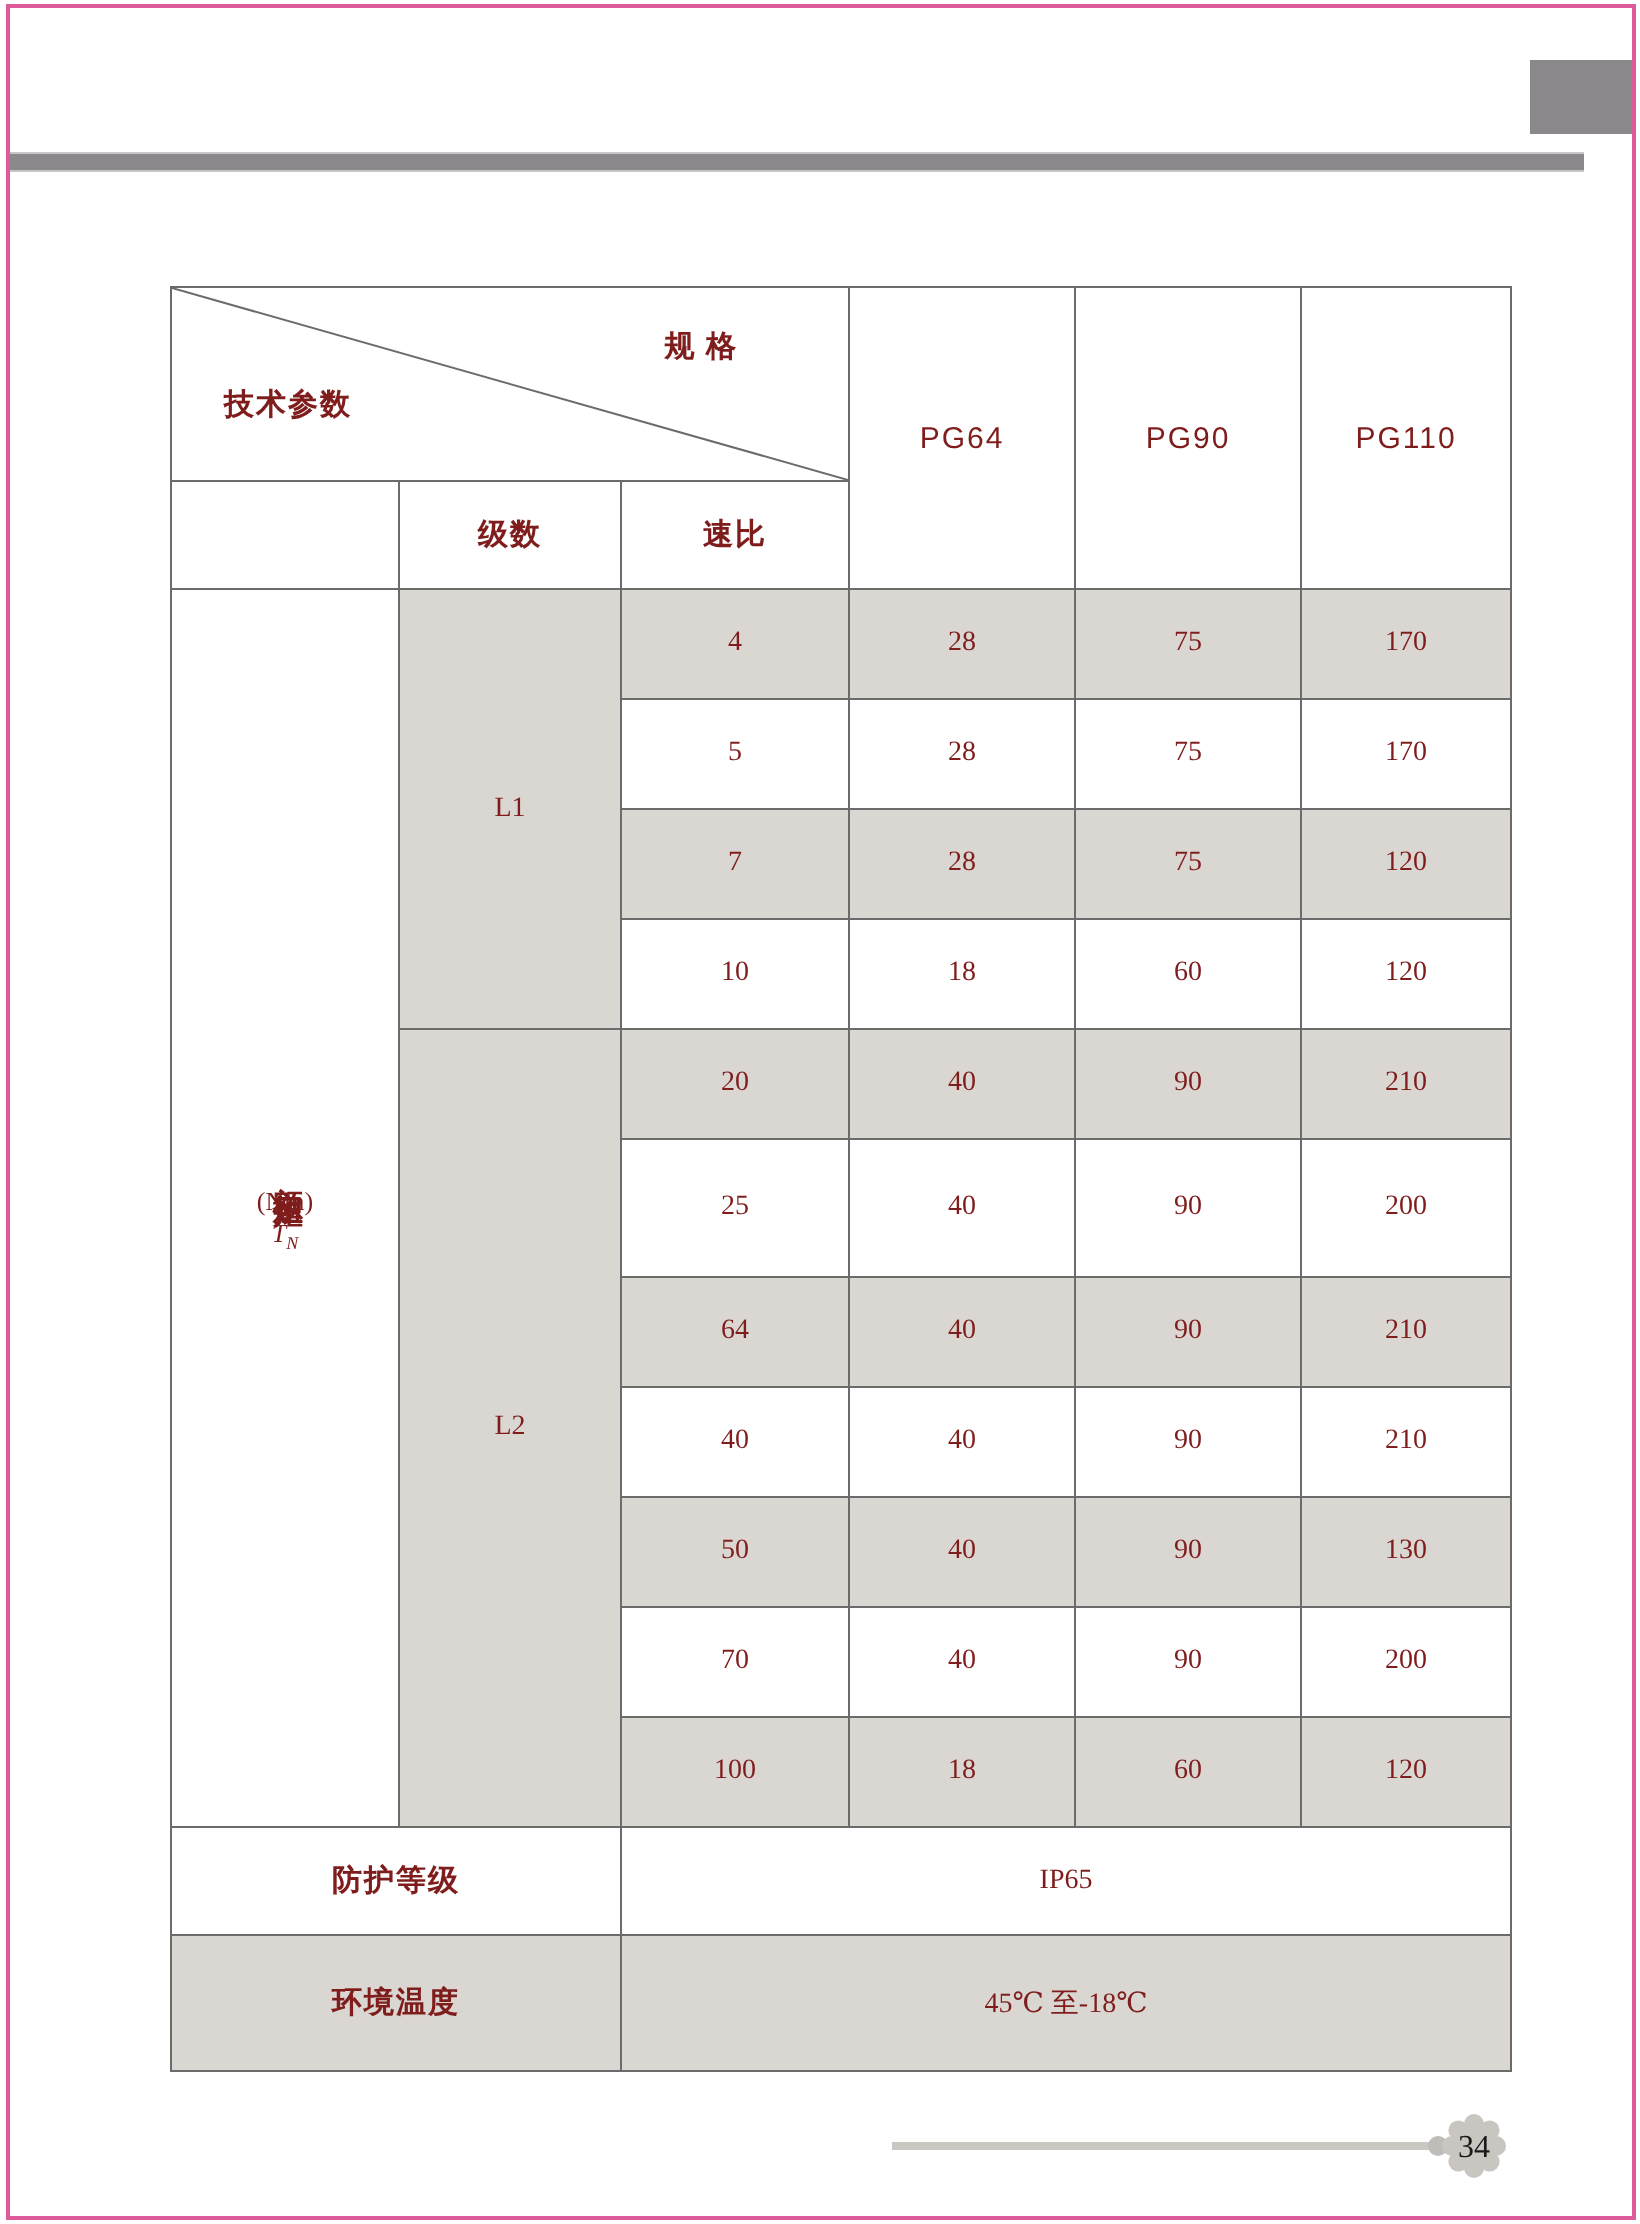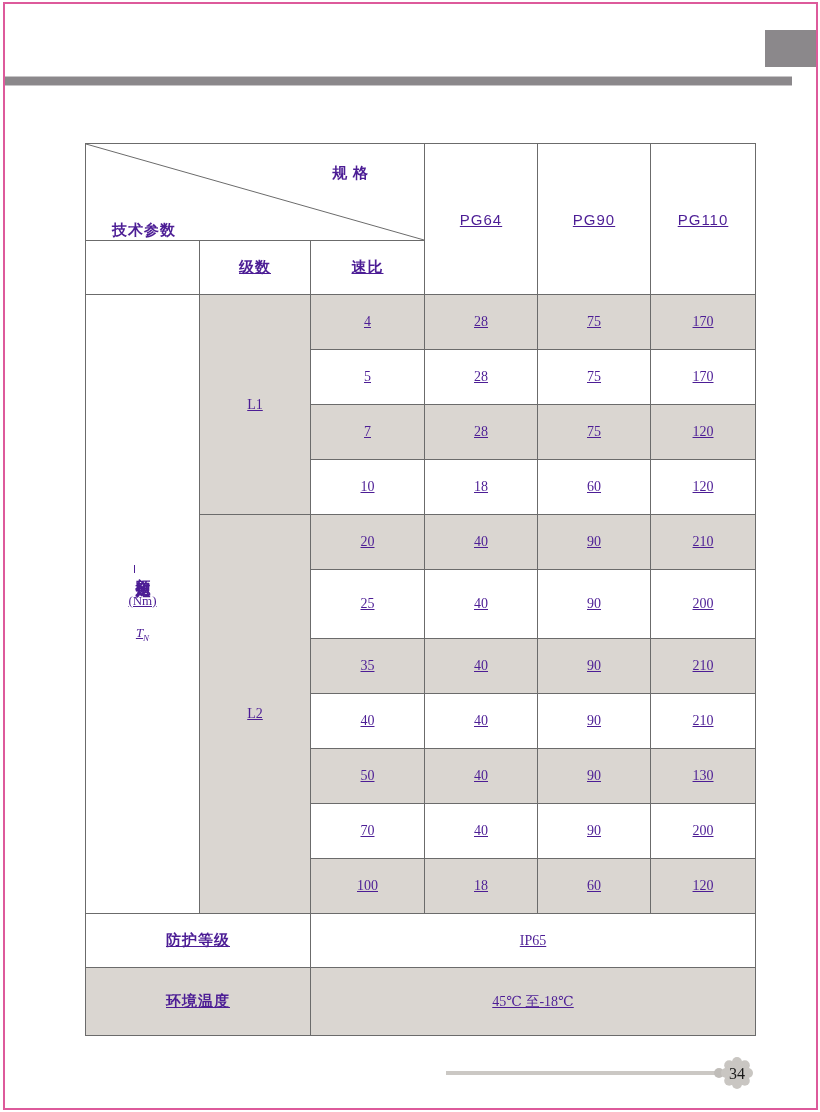--- a/index.html
+++ b/index.html
@@ -30,43 +30,43 @@
     position: absolute; left: 765px; top: 30px;
     width: 51px; height: 37px;
     background: #8b888b;
   }
 
   
   table.spec-table {
     position: absolute; left: 85px; top: 143px;
     width: 670px;
     border-collapse: collapse; table-layout: fixed;
-    font-size: 14px; color: #4c1d95; text-decoration: underline;
+    font-size: 14px; color: #7f1d1d;
   }
   table.spec-table td {
     border: 1px solid #6b6b6b;
     text-align: center; vertical-align: middle;
     padding: 0;
   }
   td.shaded { background: #dad6d1; }
   .cjk { font-weight: bold; font-size: 15px; letter-spacing: 1px; }
   .pg-label { font-family: "Liberation Sans", "DejaVu Sans", sans-serif; font-size: 15px; letter-spacing: 1px; }
 
   
   td.diag-cell { position: relative; }
   .diag-inner { position: relative; width: 100%; height: 96px; }
   .diag-inner svg { position: absolute; left: 0; top: 0; width: 100%; height: 100%; }
   .diag-spec  { position: absolute; right: 55px; top: 20px; }
-  .diag-param { position: absolute; left: 26px; bottom: 0; }
+  .diag-param { position: absolute; left: 26px; bottom: 28px; }
 
   
   .torque-box {
     display: flex; flex-direction: column;
     align-items: center; justify-content: center;
-    gap: 16px;
+    gap: 0;
   }
   .torque-vert {
     writing-mode: vertical-rl; text-orientation: upright;
     font-weight: bold; font-size: 15px; letter-spacing: 2px;
     line-height: 1;
   }
   .torque-unit { font-size: 13px; margin-top: 4px; }
   .torque-sym  { font-size: 13px; font-style: italic; }
   .torque-sym sub { font-size: 9px; }
 
@@ -168,21 +168,21 @@
       <td class="shaded">90</td>
       <td class="shaded">210</td>
     </tr>
     <tr style="height:69px">
       <td>25</td>
       <td>40</td>
       <td>90</td>
       <td>200</td>
     </tr>
     <tr style="height:55px">
-      <td class="shaded">35</td>
+      <td class="shaded">64</td>
       <td class="shaded">40</td>
       <td class="shaded">90</td>
       <td class="shaded">210</td>
     </tr>
     <tr style="height:55px">
       <td>40</td>
       <td>40</td>
       <td>90</td>
       <td>210</td>
     </tr>

